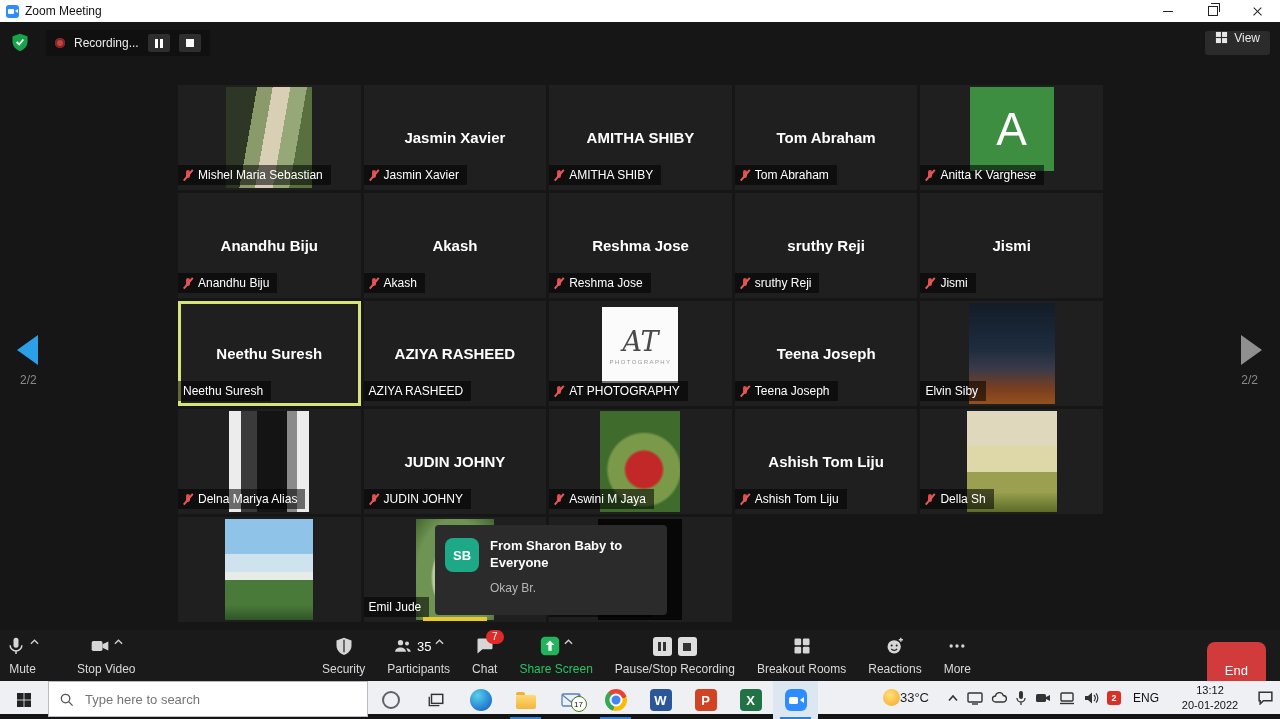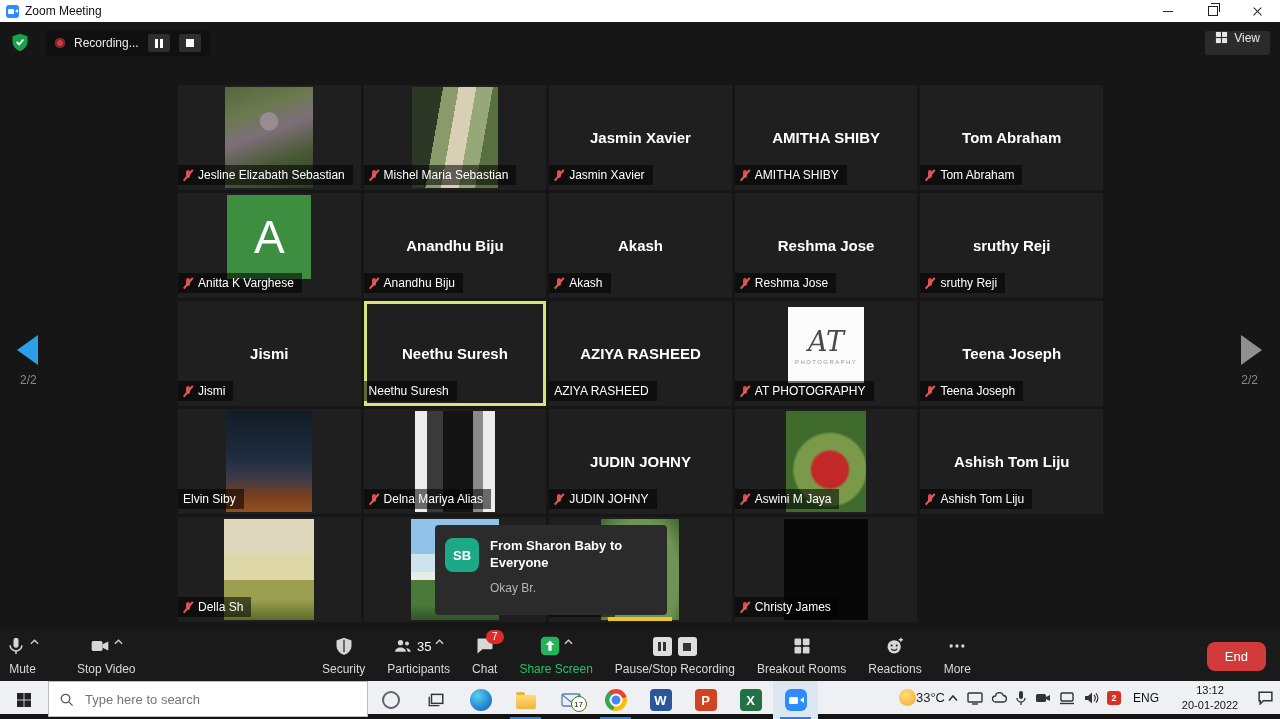--- a/index.html
+++ b/index.html
@@ -101,21 +101,21 @@
   .pcount{color:#fff;font-size:13px;margin-top:3px}
   .ic-wrap{position:relative}
   .badge{position:absolute;top:-6px;right:-9px;min-width:14px;height:14px;border-radius:8px;background:#e02b2b;
          color:#fff;font-size:10px;display:flex;align-items:center;justify-content:center;padding:0 2px}
   .share-label{color:#23c463}
   .rec-ctrl{display:flex;gap:6px;height:22px;align-items:center}
   .rc{width:19px;height:19px;background:#dedede;border-radius:3px;display:flex;align-items:center;justify-content:center;gap:2px}
   .rc .bar{width:3px;height:9px;background:#333}
   .rc .sq{width:8px;height:8px;background:#333}
   .end-btn{position:absolute;right:14px;top:12px;background:#d23b3b;color:#fff;font-size:13px;
-           border:none;border-radius:8px;padding:7px 18px;font-family:"Liberation Sans",sans-serif}
+           border:none;border-radius:8px;padding:21px 18px;font-family:"Liberation Sans",sans-serif}
 
   
   .taskbar{position:absolute;top:681px;left:0;width:1280px;height:33px;background:#eef0f3;
            display:flex;align-items:flex-start;z-index:9}
   .tk-start{width:48px;height:38px;display:flex;align-items:center;justify-content:center}
   .tk-search{width:320px;height:36px;background:#fff;border:1px solid #b9bcc2;box-sizing:border-box;
              display:flex;align-items:center;gap:9px;padding:0 10px}
   .tk-search input{border:none;outline:none;font-size:13px;color:#444;width:250px;background:transparent;
                    font-family:"Liberation Sans",sans-serif}
   .tk-ic{width:45px;height:38px;display:flex;align-items:center;justify-content:center;position:relative}
@@ -133,21 +133,21 @@
   .chrome::before{content:"";position:absolute;left:50%;top:50%;transform:translate(-50%,-50%);
                   width:9px;height:9px;border-radius:50%;background:#4285f4;border:2px solid #fff}
   .sq-app{width:22px;height:22px;border-radius:4px;color:#fff;font-weight:bold;font-size:13px;
           display:flex;align-items:center;justify-content:center}
   .word{background:#2b579a}.ppt{background:#d04423}.excel{background:#217346}
   .zoomapp{width:22px;height:22px;border-radius:6px;background:#2d8cff;position:relative}
   .zoomapp::before{content:"";position:absolute;left:4px;top:8px;width:9px;height:7px;background:#fff;border-radius:1.5px}
   .zoomapp::after{content:"";position:absolute;right:2.5px;top:8px;width:0;height:0;
                   border-right:4px solid #fff;border-top:3.5px solid transparent;border-bottom:3.5px solid transparent}
   .tk-right{margin-left:auto;display:flex;align-items:center;height:100%}
-  .weather{display:flex;align-items:center;gap:0;font-size:13px;color:#222;margin-right:2px}
+  .weather{display:flex;align-items:center;gap:0;font-size:13px;color:#222;margin-right:18px}
   .sun{width:17px;height:17px;border-radius:50%;background:radial-gradient(circle at 40% 35%,#ffe07a,#f5a623)}
   .tray{display:flex;align-items:center;gap:8px;padding-right:6px}
   .tray-badge{width:14px;height:14px;background:#d93025;border-radius:3px;color:#fff;font-size:9px;font-weight:bold;
               display:flex;align-items:center;justify-content:center}
   .lang{font-size:12px;color:#111;margin:0 4px}
   .clock{font-size:11px;color:#111;text-align:center;line-height:1.35;margin:0 6px;min-width:66px}
 </style>
 </head>
 <body>
 
@@ -197,27 +197,20 @@
   </div>
 
   <div class="nav-left"></div>
   <div class="pg pg-left">2/2</div>
   <div class="nav-right"></div>
   <div class="pg pg-right">2/2</div>
 
   <div class="grid">
 
     <div class="tile">
-      <div class="vid ph-jesline"></div>
-      <div class="plabel">
-          <i class="mic-off"></i>
-          <span>Jesline Elizabath Sebastian</span>
-        </div>
-    </div>
-    <div class="tile">
       <div class="vid ph-mishel"></div>
       <div class="plabel">
           <i class="mic-off"></i>
           <span>Mishel Maria Sebastian</span>
         </div>
     </div>
     <div class="tile">
       <div class="cname">Jasmin Xavier</div>
       <div class="plabel">
           <i class="mic-off"></i>

